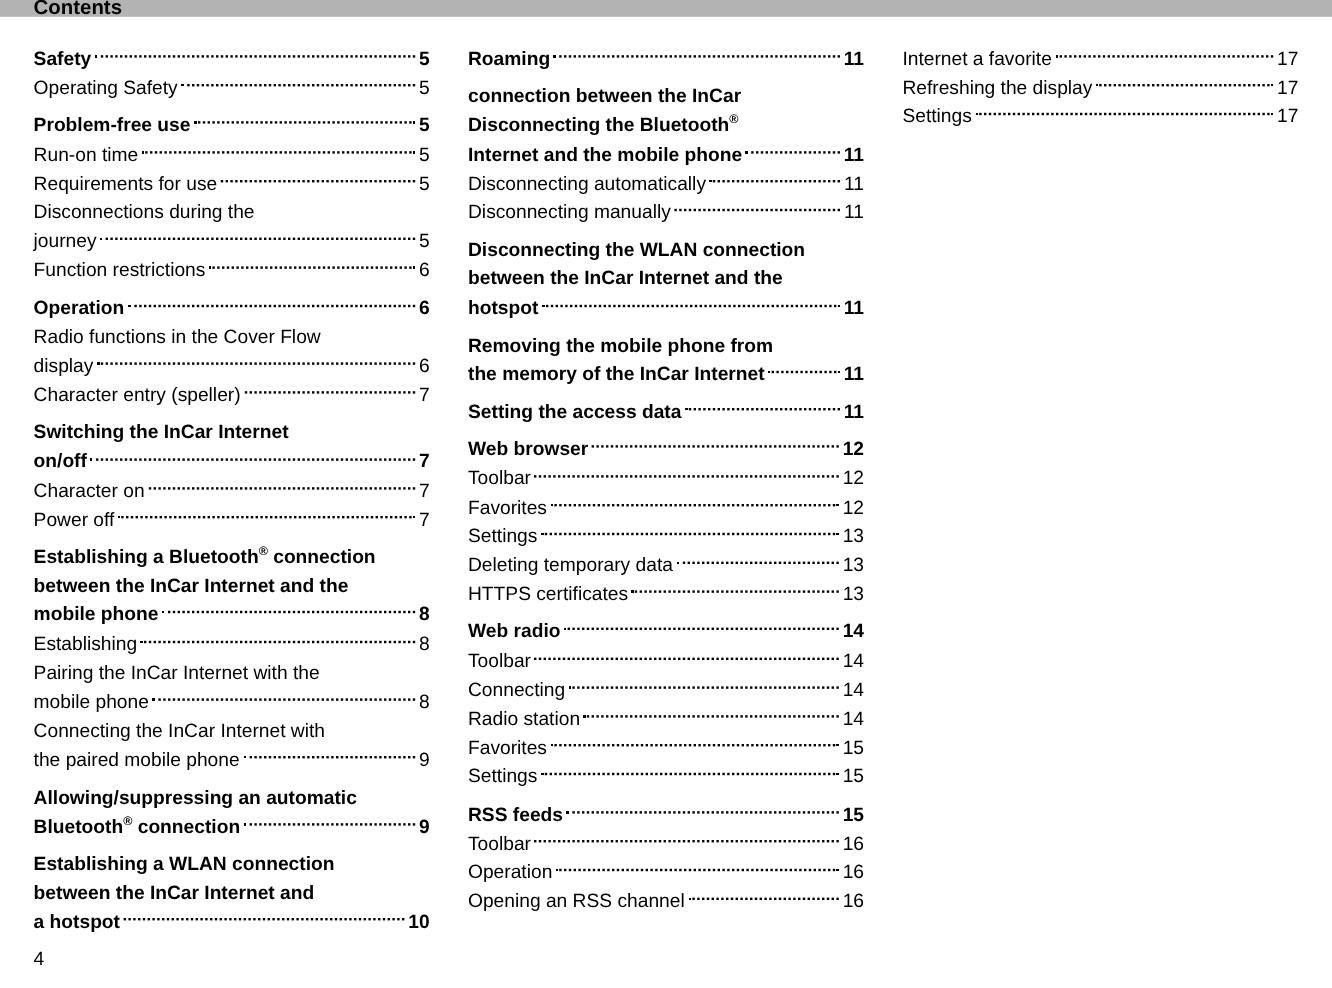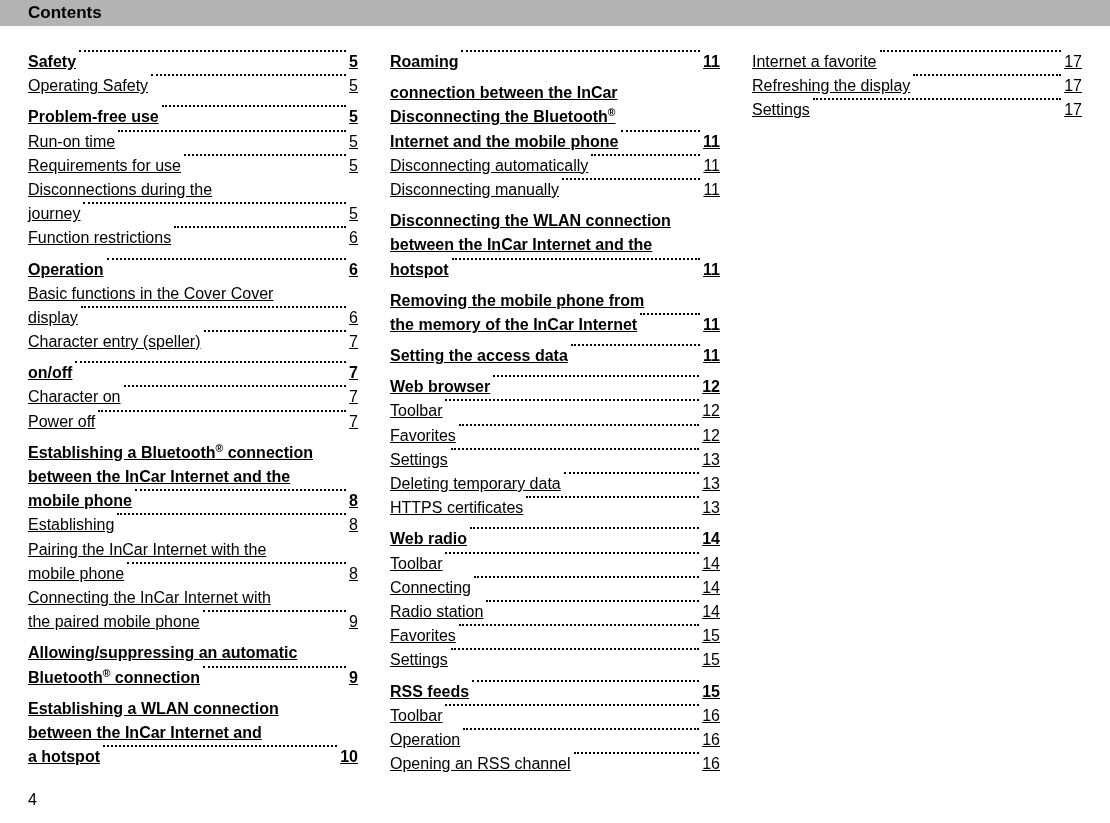--- a/index.html
+++ b/index.html
@@ -6,21 +6,21 @@
   body {
     font-family: Arial, Helvetica, sans-serif;
     background: #fff;
     width: 1110px;
     height: 823px;
     position: relative;
     overflow: hidden;
   }
   .header-bar {
     background: #b3b3b3;
-    height: 26px;
+    height: 14px;
     display: flex;
     align-items: center;
     padding-left: 28px;
   }
   .header-bar span {
     font-weight: bold;
     font-size: 17px;
     color: #000;
   }
   .columns {
@@ -28,24 +28,23 @@
     padding: 24px 28px 0 28px;
     gap: 32px;
   }
   .col {
     width: 335px;
     font-size: 16px;
     line-height: 1.45;
   }
   .entry {
     display: flex;
-    align-items: flex-start;
+    align-items: center;
     white-space: nowrap;
     margin-bottom: 1px;
-    text-decoration: underline;
   }
   .entry .label {
     flex: 0 0 auto;
     white-space: normal;
   }
   .entry .dots {
     flex: 1 1 auto;
     border-bottom: 2px dotted #000;
     margin: 0 3px 5px 3px;
     min-width: 8px;
@@ -111,33 +110,36 @@
         <span class="dots"></span>
         <span class="page">6</span>
       </div>
       <div class="spacer"></div>
       <div class="entry bold">
         <span class="label">Operation</span>
         <span class="dots"></span>
         <span class="page">6</span>
       </div>
       <div class="entry">
-        <span class="label">Basic functions in the Cover Cover</span>
+        <span class="label">Radio functions in the Cover Flow</span>
       </div>
       <div class="entry">
         <span class="label">display</span>
         <span class="dots"></span>
         <span class="page">6</span>
       </div>
       <div class="entry">
         <span class="label">Character entry (speller)</span>
         <span class="dots"></span>
         <span class="page">7</span>
       </div>
       <div class="spacer"></div>
+      <div class="entry bold">
+        <span class="label">Switching the InCar Internet</span>
+      </div>
       <div class="entry bold">
         <span class="label">on/off</span>
         <span class="dots"></span>
         <span class="page">7</span>
       </div>
       <div class="entry">
         <span class="label">Character on</span>
         <span class="dots"></span>
         <span class="page">7</span>
       </div>

